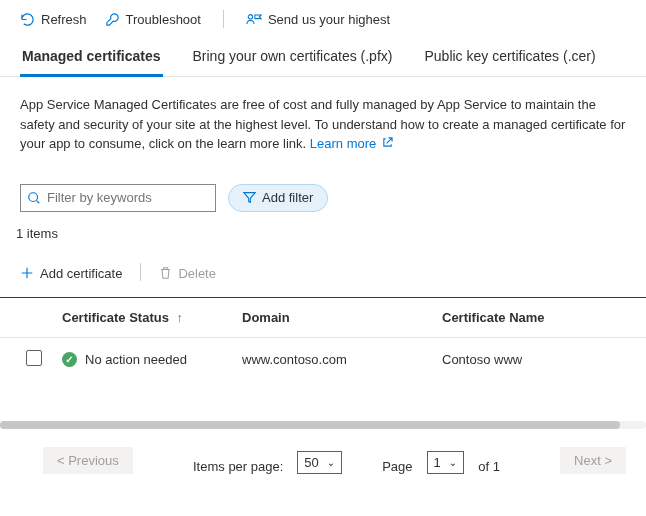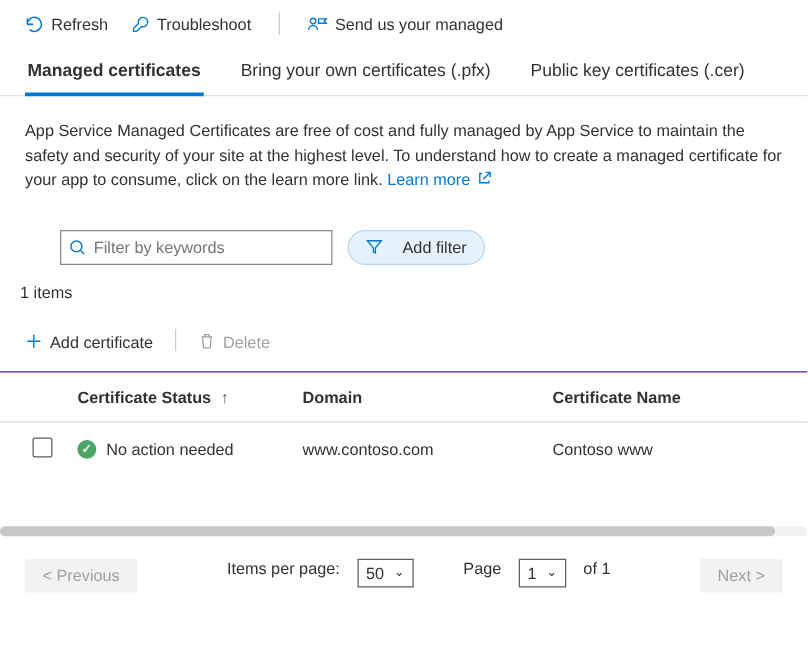--- a/index.html
+++ b/index.html
@@ -8,38 +8,38 @@
 .tb-item { display: flex; align-items: center; gap: 6px; cursor: pointer; color: #323130; }
 .tb-icon { color: #0078d4; display: inline-flex; }
 .divider { width: 1px; height: 18px; background: #ccc; margin: 0 4px; }
 .tabs { display: flex; gap: 28px; padding: 6px 20px 0; border-bottom: 1px solid #e1e1e1; }
 .tab { padding: 6px 2px 10px; cursor: pointer; color: #323130; font-size: 14px; }
 .tab.active { font-weight: 600; border-bottom: 3px solid #0078d4; margin-bottom: -1px; }
 .description { padding: 18px 20px 10px; line-height: 1.5; color: #323130; font-size: 13px; }
 .link { color: #0078d4; cursor: pointer; }
 .link-icon { display: inline-block; margin-left: 2px; color: #0078d4; }
 .filter-row { display: flex; align-items: center; gap: 12px; padding: 20px 20px 8px; }
-.filter-input-wrap { display: flex; align-items: center; border: 1px solid #8a8886; width: 218px; height: 28px; padding: 0 6px; margin-left: 28px; }
+.filter-input-wrap { display: flex; align-items: center; border: 1px solid #8a8886; width: 196px; height: 28px; padding: 0 6px; }
 .filter-input { border: none; outline: none; flex: 1; font-size: 13px; color: #605e5c; background: transparent; }
-.add-filter-btn { display: flex; align-items: center; gap: 16px; background: #e6f2fb; border: 1px solid #b3d7f2; border-radius: 14px; padding: 4px 14px; color: #323130; cursor: pointer; height: 28px; }
+.add-filter-btn { display: flex; align-items: center; gap: 6px; background: #e6f2fb; border: 1px solid #b3d7f2; border-radius: 14px; padding: 4px 14px; color: #323130; cursor: pointer; height: 28px; }
 .item-count { padding: 6px 16px 10px; color: #323130; font-size: 13px; }
 .action-row { display: flex; align-items: flex-end; gap: 14px; padding: 12px 20px 10px; }
 .action-btn { display: flex; align-items: center; gap: 6px; cursor: pointer; }
 .action-btn.disabled { color: #a19f9d; cursor: default; }
 .table { width: 100%; border-collapse: collapse; margin-top: 6px; }
 .table th { text-align: left; font-weight: 600; padding: 12px 10px; border-top: 1px solid #4c1d95; border-bottom: 1px solid #e1e1e1; font-size: 13px; }
 .table td { padding: 12px 10px; font-size: 13px; }
 .td-check { width: 50px; padding-left: 26px !important; }
 .checkbox { width: 16px; height: 16px; border: 1px solid #605e5c; border-radius: 2px; display: inline-block; cursor: pointer; }
 .status-cell { display: flex; align-items: center; gap: 8px; }
 .ok-badge { width: 15px; height: 15px; background: #4aa564; border-radius: 50%; display: inline-flex; align-items: center; justify-content: center; color: #fff; font-size: 10px; font-weight: bold; }
 .sort-arrow { margin-left: 4px; color: #605e5c; }
 .scroll-track { height: 8px; background: #f3f2f1; margin-top: 40px; position: relative; border-radius: 4px; }
 .scroll-thumb { height: 8px; background: #c8c6c4; width: 96%; border-radius: 4px; }
-.pagination { display: flex; align-items: flex-start; gap: 14px; padding: 18px 20px 14px; font-size: 13px; }
+.pagination { display: flex; align-items: flex-end; gap: 14px; padding: 18px 20px 14px; font-size: 13px; margin-left: 23px; }
 .pg-btn { background: #f3f2f1; border: none; padding: 6px 14px; color: #a19f9d; cursor: default; font-size: 13px; }
 .pg-select { display: inline-flex; align-items: center; border: 1px solid #605e5c; padding: 3px 6px; gap: 8px; font-size: 13px; cursor: pointer; }
 .chevron-down { font-size: 10px; }
 .spacer { flex: 1; }
 svg { display: block; }
 </style>
 </head>
 <body>
 
 <div class="toolbar">
@@ -60,21 +60,21 @@
     <span>Troubleshoot</span>
   </div>
   <div class="divider"></div>
   <div class="tb-item">
     <span class="tb-icon">
       <svg width="16" height="15" viewBox="0 0 18 16" fill="none" stroke="#0078d4" stroke-width="1.2">
           <circle cx="5" cy="5" r="2.5"></circle>
           <path d="M1 13c0-2.2 1.8-4 4-4s4 1.8 4 4M10 3h7l-2 2 2 2h-7z"></path>
         </svg>
     </span>
-    <span>Send us your managed</span>
+    <span>Send us your highest</span>
   </div>
 </div>
 
 <div class="tabs">
   <div class="tab active">Managed certificates</div>
   <div class="tab">Bring your own certificates (.pfx)</div>
   <div class="tab">Public key certificates (.cer)</div>
 </div>
 
 <div class="description">

